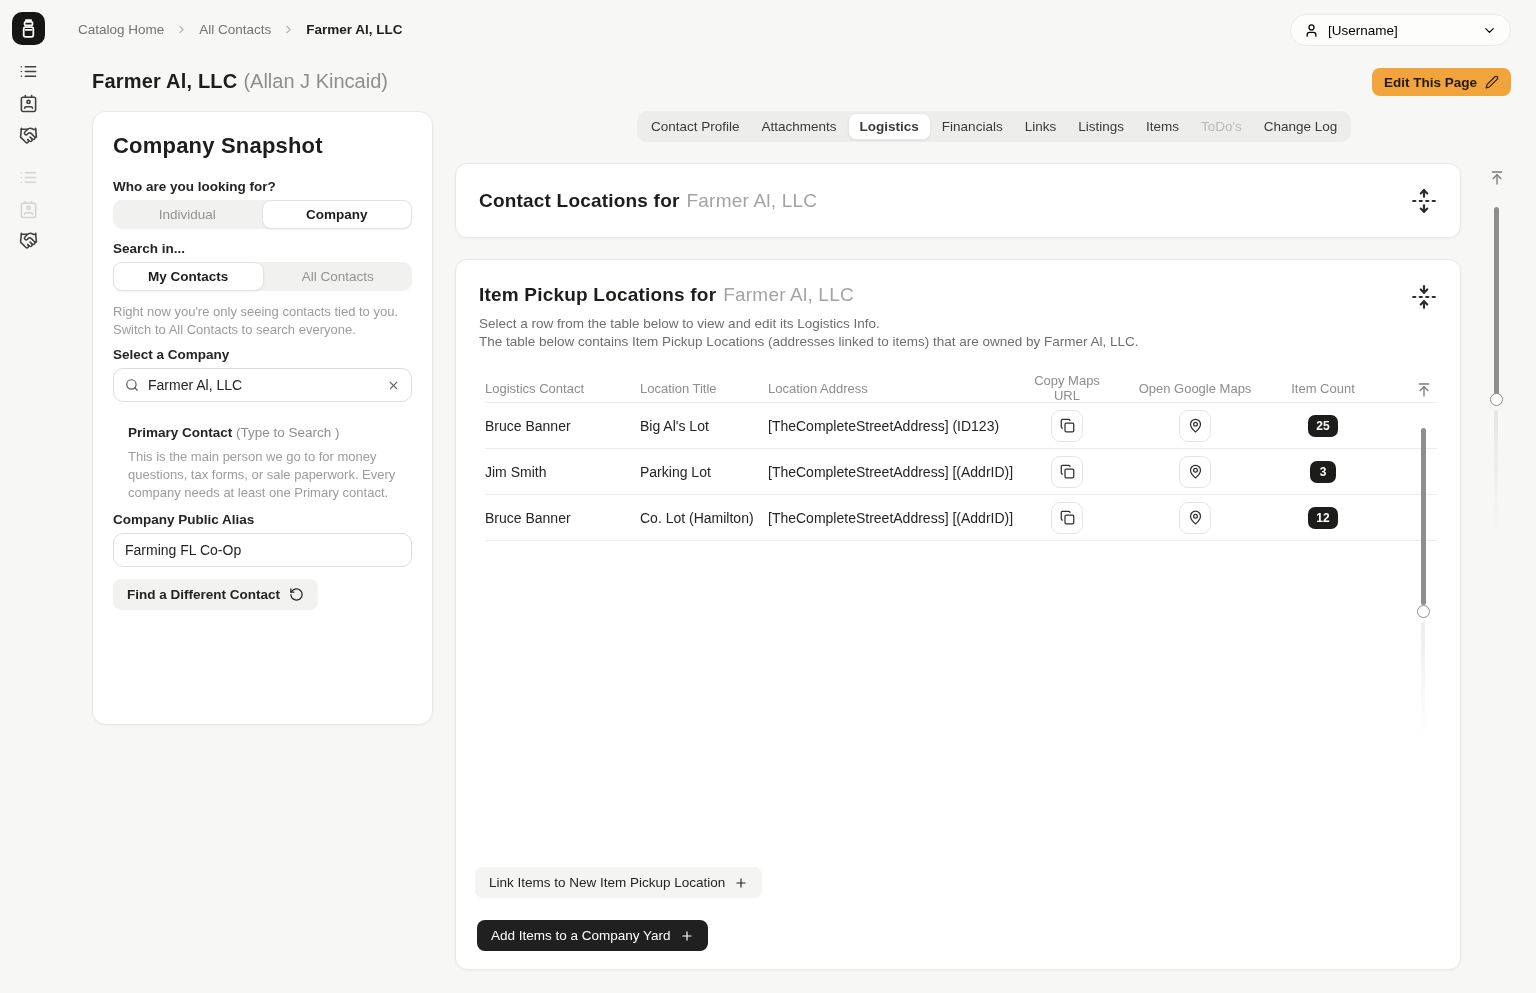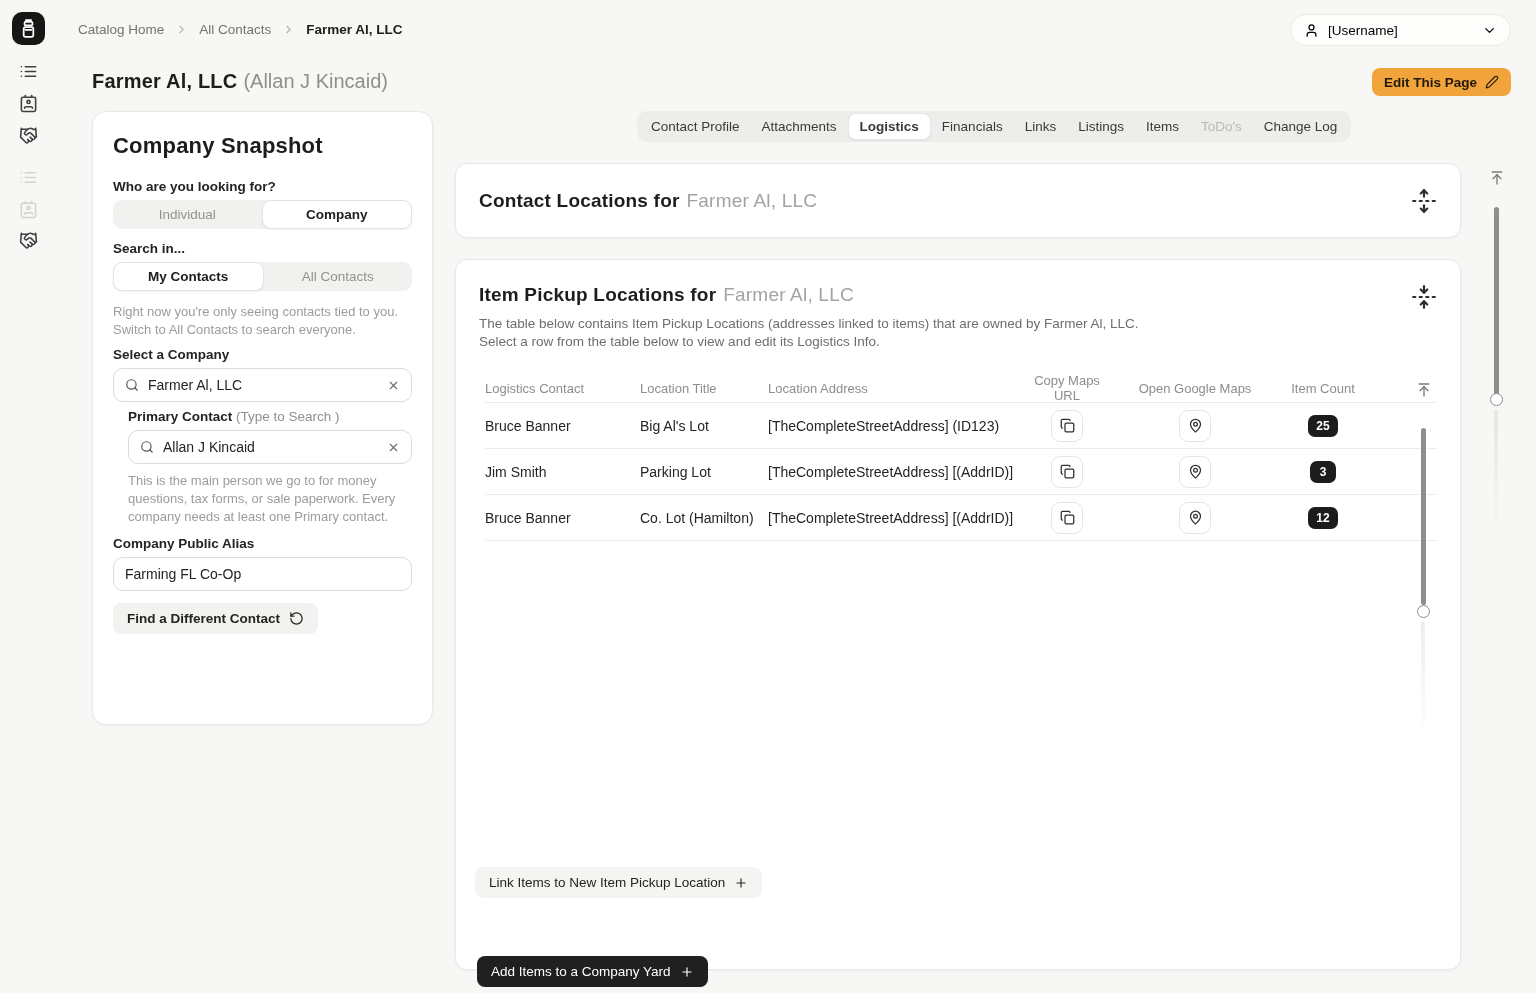--- a/index.html
+++ b/index.html
@@ -49,21 +49,21 @@
              color:#92928f; border-radius:9px; cursor:pointer; }
   .segment.active { background:#fff; color:#1d1d1b; font-weight:600; border:1px solid #e3e3e1;
                     box-shadow:0 1px 2px rgba(0,0,0,.06); }
   .help { font-size:13px; line-height:18px; color:#9c9c9a; margin:8px 0 8px; }
   .search-box { height:34px; border:1px solid #dcdcda; border-radius:10px; background:#fff;
                 display:flex; align-items:center; gap:9px; padding:0 11px; }
   .search-box input { border:none; outline:none; flex:1; min-width:0; font-size:14px; color:#232321;
                       font-family:inherit; background:transparent; padding:0; }
   .search-box .mag { color:#55554f; }
   .clear-x { color:#6a6a68; cursor:pointer; background:none; border:none; padding:0; display:flex; }
-  .indent { margin-left:15px; margin-top:7px; }
+  .indent { margin-left:15px; margin-top:23px; }
   .mt10 { margin-top:10px; }
   .find-btn { margin-top:12px; height:31px; background:#f2f2f0; border:none; border-radius:8px;
               display:inline-flex; align-items:center; gap:9px; padding:0 14px; font-size:13.5px;
               font-weight:600; color:#242422; cursor:pointer; font-family:inherit; }
 
   
   .tabbar { position:absolute; left:637px; top:111px; height:31px; background:#ededeb; border-radius:10px;
             display:flex; align-items:center; padding:2px 3px; }
   .tab { padding:0 11px; font-size:13.5px; color:#38383
 
@@ -92,21 +92,21 @@
   .ccell { display:flex; justify-content:center; }
   .icon-btn { width:32px; height:32px; border:1px solid #e5e5e3; background:#fff; border-radius:9px;
               display:flex; align-items:center; justify-content:center; color:#2f2f2d; cursor:pointer; }
   .count-badge { background:#1c1c1a; color:#fff; font-size:12px; font-weight:700; line-height:1;
                  border-radius:7px; padding:5px 8px; min-width:26px; text-align:center; }
 
   
   .link-btn { position:absolute; left:19px; top:607px; height:31px; background:#f4f4f2; border:none;
               border-radius:8px; display:inline-flex; align-items:center; gap:9px; padding:0 14px;
               font-size:13.5px; color:#242422; cursor:pointer; font-family:inherit; }
-  .add-btn { position:absolute; left:21px; top:696px; height:31px; background:#202020; border:none;
+  .add-btn { position:absolute; left:21px; top:660px; height:31px; background:#202020; border:none;
              border-radius:8px; display:inline-flex; align-items:center; gap:9px; padding:0 14px;
              font-size:13.5px; color:#fff; cursor:pointer; font-family:inherit; }
 
   
   .scrolltop { position:absolute; background:none; border:none; padding:0; color:#7a7a78; cursor:pointer; }
   .st-outer { left:1489px; top:170px; }
   .st-inner { left:1416px; top:382px; }
   .track-dark { position:absolute; width:5px; background:#8e8e8c; border-radius:3px; cursor:pointer; }
   .track-light { position:absolute; width:4px; border-radius:2px;
                  background:linear-gradient(to bottom, rgba(0,0,0,.07), rgba(0,0,0,0)); }
@@ -259,35 +259,20 @@
           <path d="m6 6 12 12"></path>
         </svg>
       </button>
   </div>
 
   <div class="indent">
     <div class="field-label">
       <span>Primary Contact</span>
       <span class="hint">(Type to Search )</span>
     </div>
-    <div class="search-box">
-      <span class="mag">
-        <svg class="ic" width="14" height="14" viewBox="0 0 24 24">
-            <circle cx="11" cy="11" r="8"></circle>
-            <path d="m21 21-4.3-4.3"></path>
-          </svg>
-        </span>
-      <input value="Allan J Kincaid" style="">
-      <button class="clear-x">
-        <svg class="ic" width="13" height="13" viewBox="0 0 24 24" stroke-width="1.8">
-            <path d="M18 6 6 18"></path>
-            <path d="m6 6 12 12"></path>
-          </svg>
-        </button>
-    </div>
     <p class="help">This is the main person we go to for money questions, tax forms, or sale paperwork. Every company needs at least one Primary contact.</p>
   </div>
 
   <div class="field-label mt10">Company Public Alias</div>
   <div class="search-box">
     <input value="Farming FL Co-Op" style="">
   </div>
 
   <button class="find-btn">
     <span>Find a Different Contact</span>
@@ -331,22 +316,22 @@
   </button>
 </section>
 
 <section class="card card2">
   <div class="card2-head">
     <div>
       <div class="section-title">
         <span>Item Pickup Locations for</span><span class="entity">Farmer Al, LLC</span>
       </div>
       <div class="desc">
+        <div>Select a row from the table below to view and edit its Logistics Info.</div>
         <div>The table below contains Item Pickup Locations (addresses linked to items) that are owned by Farmer Al, LLC.</div>
-        <div>Select a row from the table below to view and edit its Logistics Info.</div>
       </div>
     </div>
     <div class="flex1"></div>
     <button class="fold-btn">
       <svg class="ic" width="26" height="26" viewBox="0 0 24 24" stroke-width="1.7">
           <path d="M12 22v-6"></path>
           <path d="M12 8V2"></path>
           <path d="M4 12H2"></path>
           <path d="M10 12H8"></path>
           <path d="M16 12h-2"></path>

